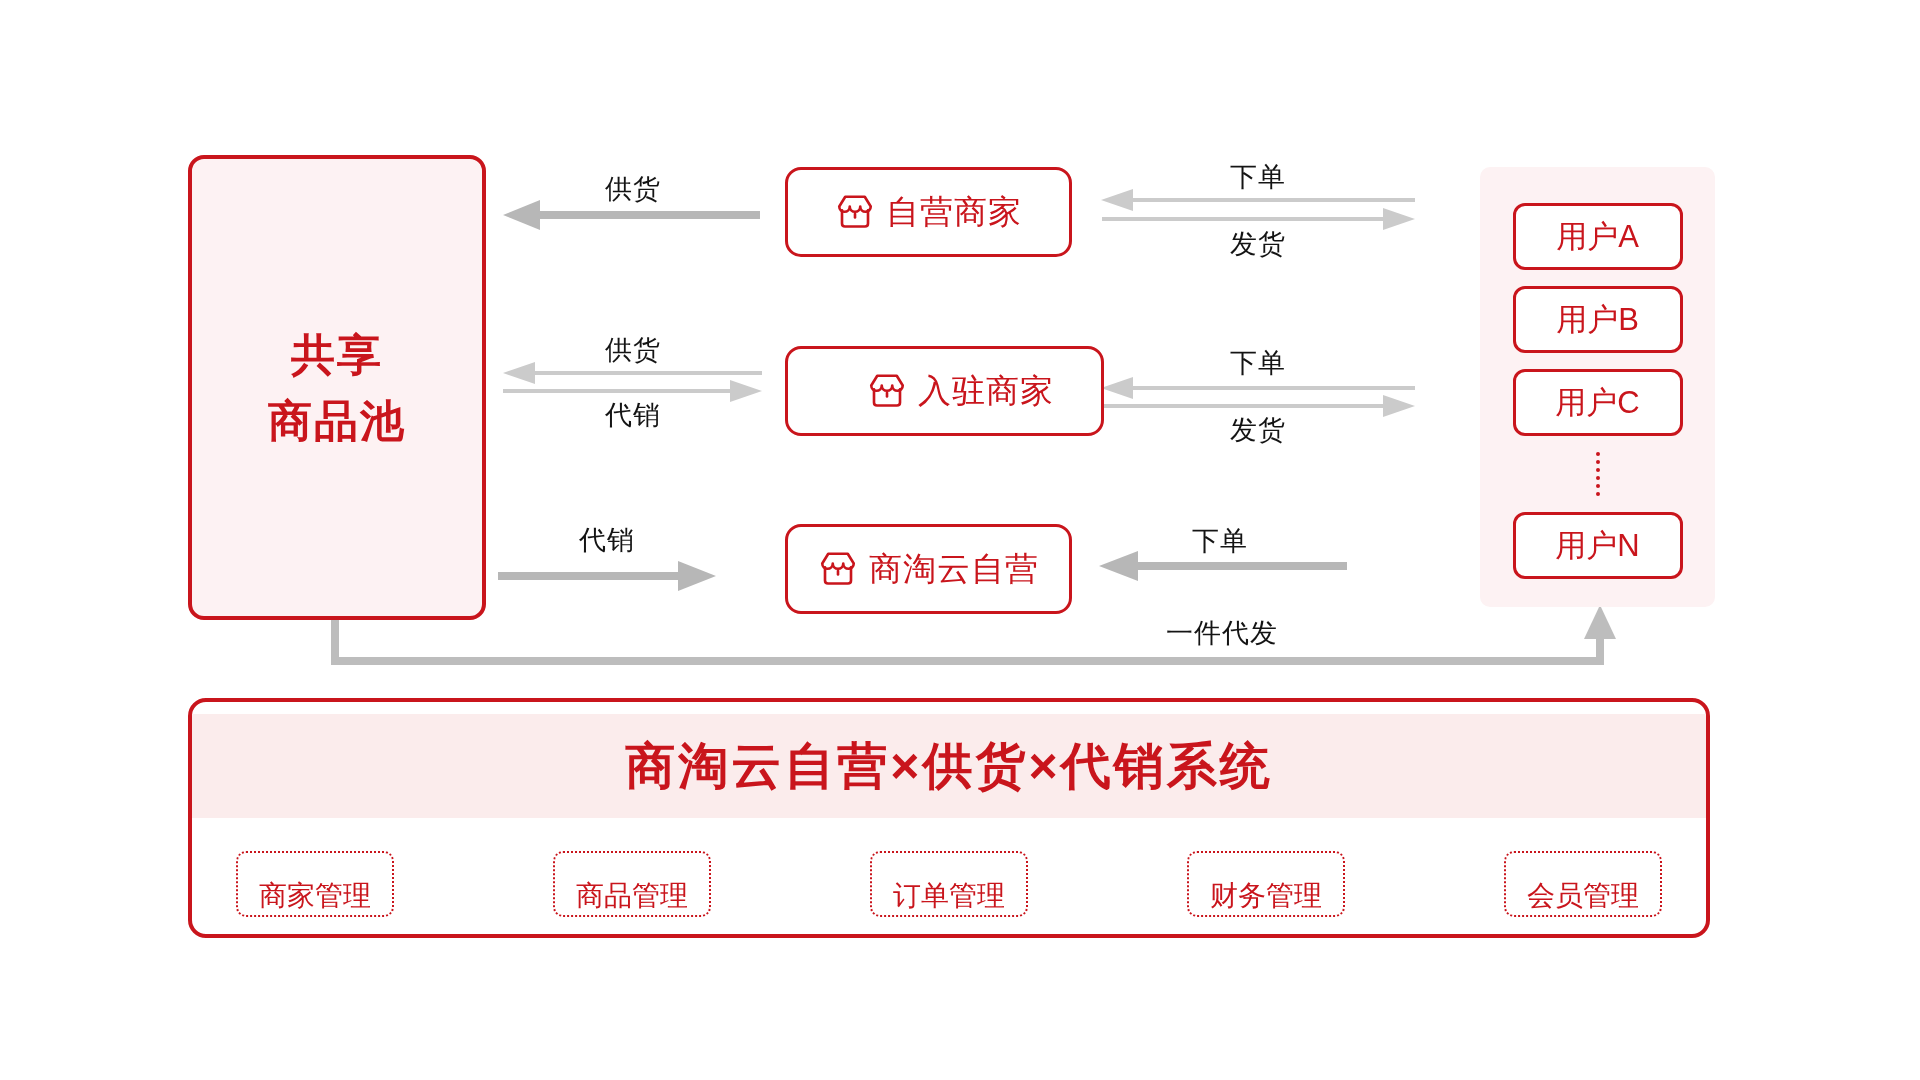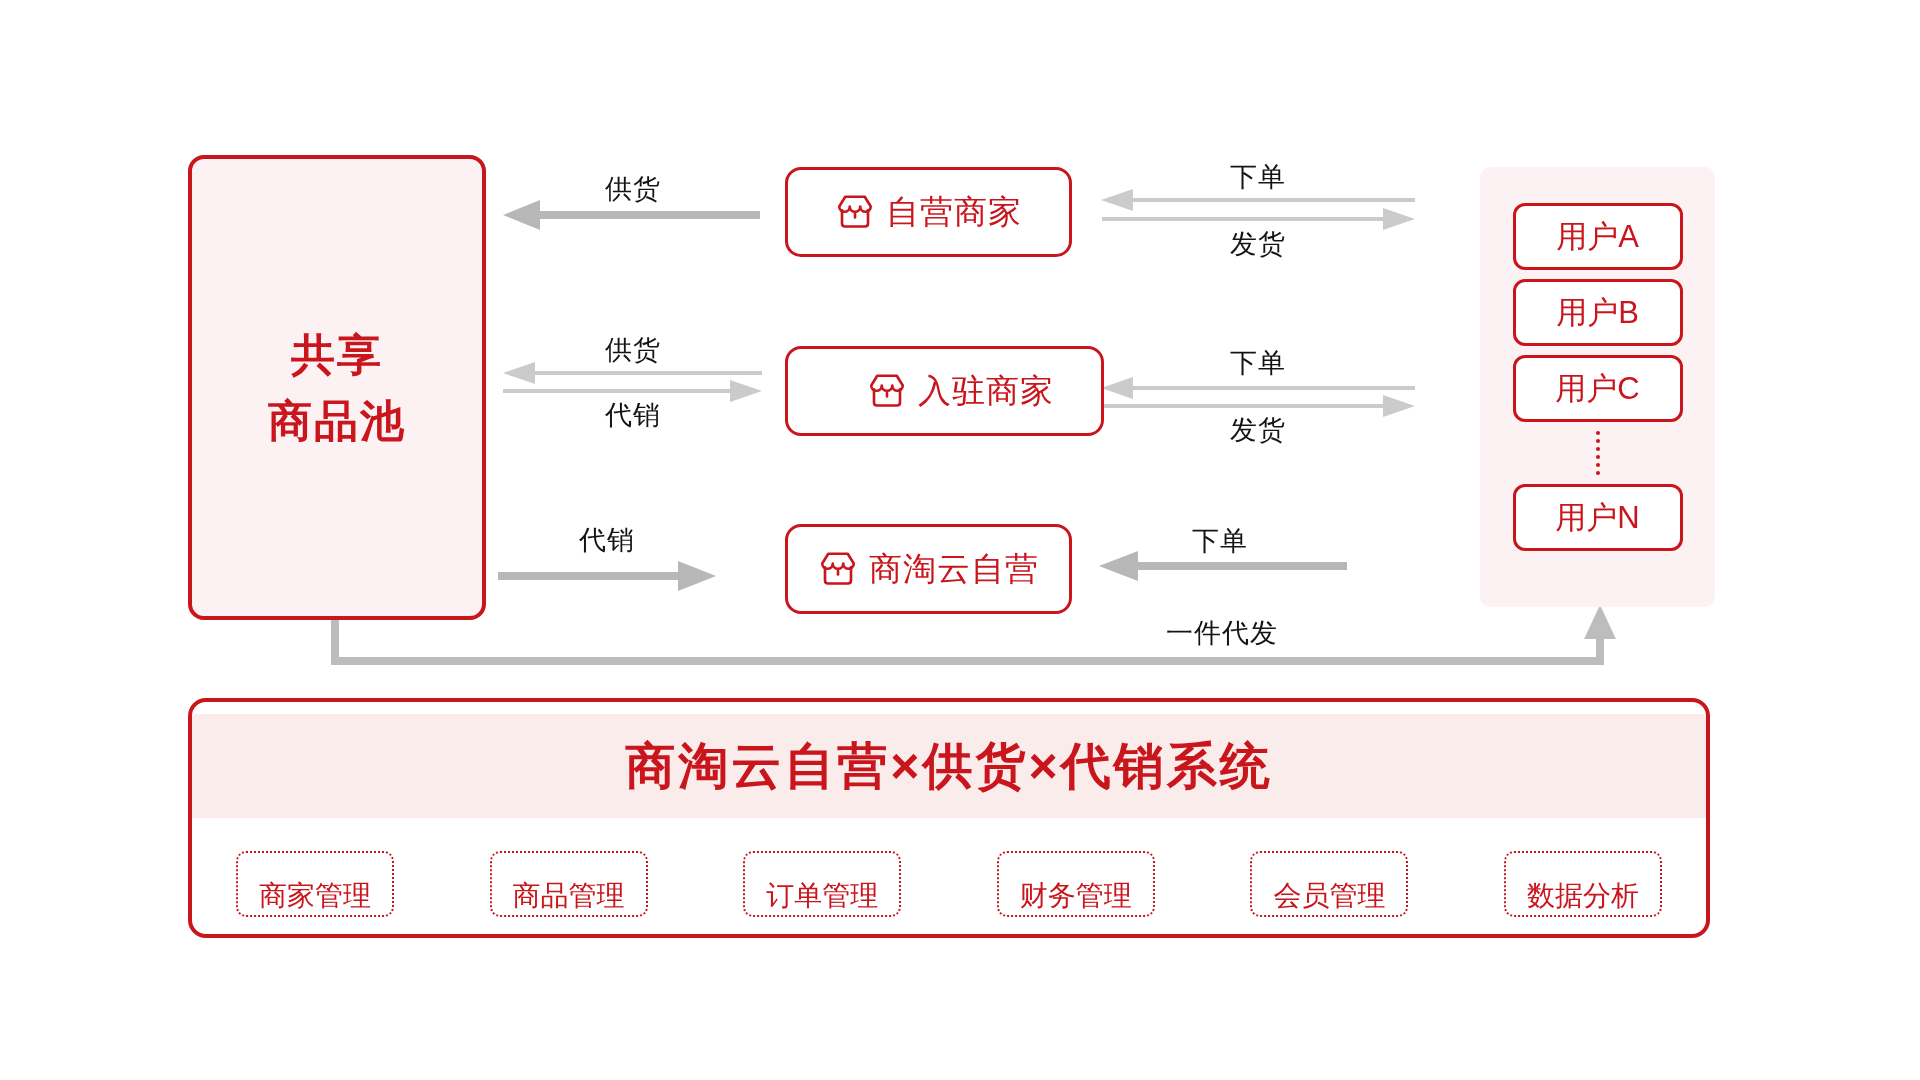--- a/index.html
+++ b/index.html
@@ -23,21 +23,21 @@
     display:flex;align-items:center;justify-content:center;gap:11px;
     color:#C9151C;font-size:33px;font-weight:500;letter-spacing:1px;
   }
   .m1{top:167px;} .m2{top:346px;padding-left:32px;} .m3{top:524px;}
   .store-svg{display:block;}
   
   .users-panel{
     left:1480px;top:167px;width:235px;height:440px;
     background:#FDF2F3;border-radius:10px;
     display:flex;flex-direction:column;align-items:center;
-    padding-top:36px;box-sizing:border-box;gap:9px;
+    padding-top:36px;box-sizing:border-box;gap:16px;
   }
   .user-box{
     width:170px;height:67px;background:#ffffff;border:3px solid #C9151C;border-radius:12px;
     display:flex;align-items:center;justify-content:center;
     color:#C9151C;font-size:31px;font-weight:500;box-sizing:border-box;flex:0 0 auto;
   }
   .dots{width:0;height:44px;border-left:4px dotted #C9151C;flex:0 0 auto;}
   
   .flow-label{
     position:absolute;transform:translate(-50%,-50%);
@@ -177,19 +177,16 @@
         </div>
       <div class="module-chip">
           <span>订单管理</span>
         </div>
       <div class="module-chip">
           <span>财务管理</span>
         </div>
       <div class="module-chip">
           <span>会员管理</span>
         </div>
-      <div class="module-chip">
-          <span>数据分析</span>
-        </div>
     </div>
   </div>
 
 </div>
 
 </body></html>

